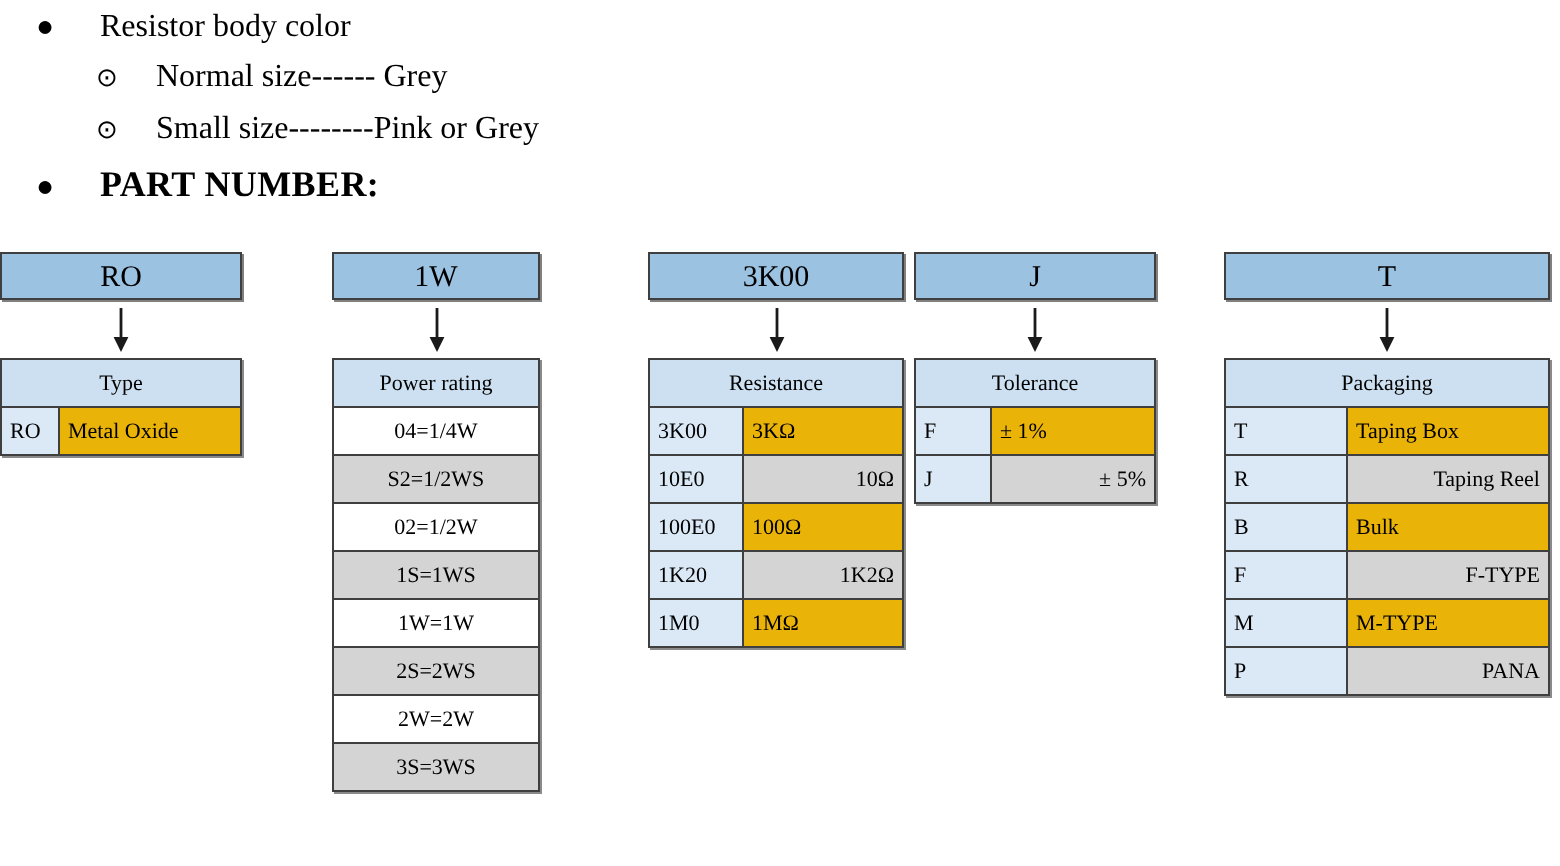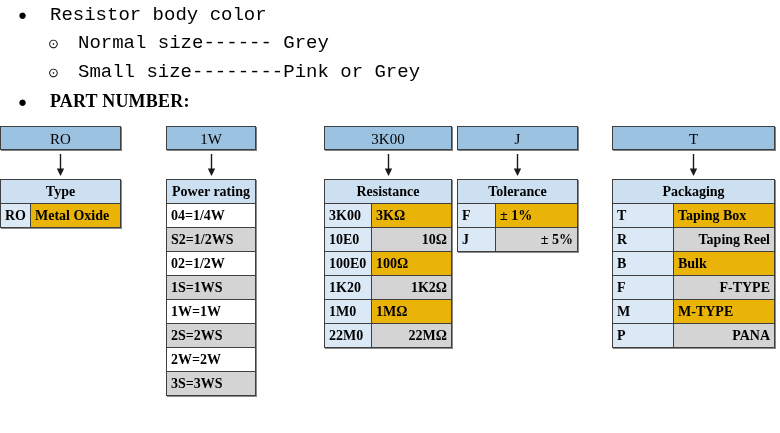--- a/index.html
+++ b/index.html
@@ -39,23 +39,22 @@
     font-size: 15px;
     line-height: 1;
   }
   .glyph-circdot {
     width: 16px;
     flex: 0 0 16px;
     font-size: 13px;
     line-height: 1;
   }
   .b-text {
-    font-size: 19px;
+    font-size: 16px;
     white-space: pre;
-    font-family: Liberation Mono, monospace;
   }
   .b-text-bold {
     font-size: 18px;
     font-weight: bold;
     letter-spacing: 0.2px;
     white-space: pre;
   }
   .gap-1 { display:inline-block; width: 16px; }
   .gap-2 { display:inline-block; width: 14px; }
 
@@ -91,22 +90,22 @@
   }
   .arrow-svg { display: block; }
 
   table.pn {
     border-collapse: collapse;
     width: 100%;
     box-shadow: 1px 1px 0 #8a8a8a;
   }
   table.pn td, table.pn th {
     border: 1px solid #3f3f3f;
-    font-size: 14px;
-    font-weight: bold;
+    font-size: 11px;
+    font-weight: normal;
     height: 24px;
     padding: 0 4px;
     box-sizing: border-box;
     white-space: nowrap;
     margin-top: 19px;
   }
   th.hdr {
     background: #cde0f1;
     text-align: center;
     font-size: 15px;
@@ -119,21 +118,21 @@
   }
   td.code.wide  { width: 47px; }
   td.code.pack  { width: 61px; }
   td.code.tol   { width: 38px; }
   td.val {
     text-align: left;
     background: #eab308;
   }
   td.val.grey, td.code.grey { background: #d4d4d4; text-align: right; }
   td.centered {
-    text-align: left;
+    text-align: center;
     background: #ffffff;
   }
   td.centered.grey { background: #d4d4d4; }
 </style>
 </head>
 <body>
 
 <div class="bullets">
 
   <div class="bullet-row b1">
@@ -178,21 +177,21 @@
           </tr>
         </thead>
         <tbody>
           <tr>
             <td class="code">RO</td>
             <td class="val">Metal Oxide</td>
           </tr>
         </tbody>
       </table>
     </div>
-    <div class="col" style="left: 166px; width: 90px;">
+    <div class="col" style="left: 166px; width: 104px;">
       <div class="topbox">1W</div>
       <div class="arrow-wrap">
         <svg class="arrow-svg" width="11" height="22" viewBox="0 0 11 22" aria-hidden="true">
           <line x1="5.5" y1="0" x2="5.5" y2="17" stroke="#1a1a1a" stroke-width="1.4"></line>
           <polygon points="5.5,22 1.8,14.5 9.2,14.5" fill="#1a1a1a"></polygon>
         </svg>
       </div>
       <table class="pn">
         <thead>
           <tr>
@@ -255,24 +254,20 @@
             <td class="val">100Ω</td>
           </tr>
           <tr>
             <td class="code wide">1K20</td>
             <td class="val grey">1K2Ω</td>
           </tr>
           <tr>
             <td class="code wide">1M0</td>
             <td class="val">1MΩ</td>
           </tr>
-          <tr>
-            <td class="code wide">22M0</td>
-            <td class="val grey">22MΩ</td>
-          </tr>
         </tbody>
       </table>
     </div>
     <div class="col" style="left: 457px; width: 121px;">
       <div class="topbox">J</div>
       <div class="arrow-wrap">
         <svg class="arrow-svg" width="11" height="22" viewBox="0 0 11 22" aria-hidden="true">
           <line x1="5.5" y1="0" x2="5.5" y2="17" stroke="#1a1a1a" stroke-width="1.4"></line>
           <polygon points="5.5,22 1.8,14.5 9.2,14.5" fill="#1a1a1a"></polygon>
         </svg>

